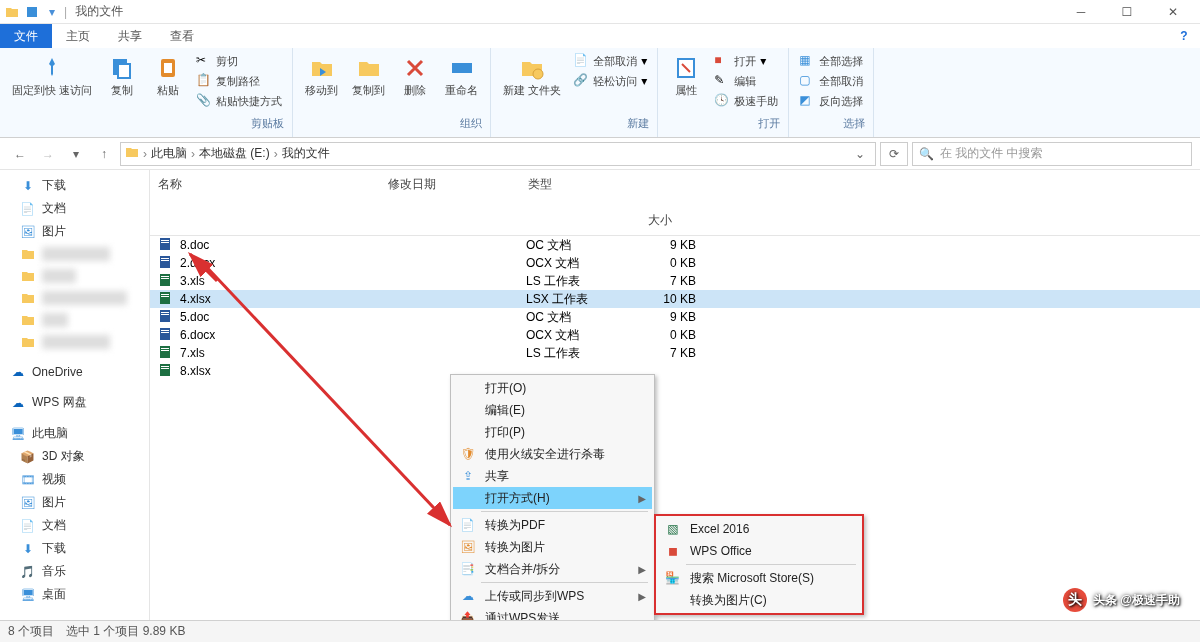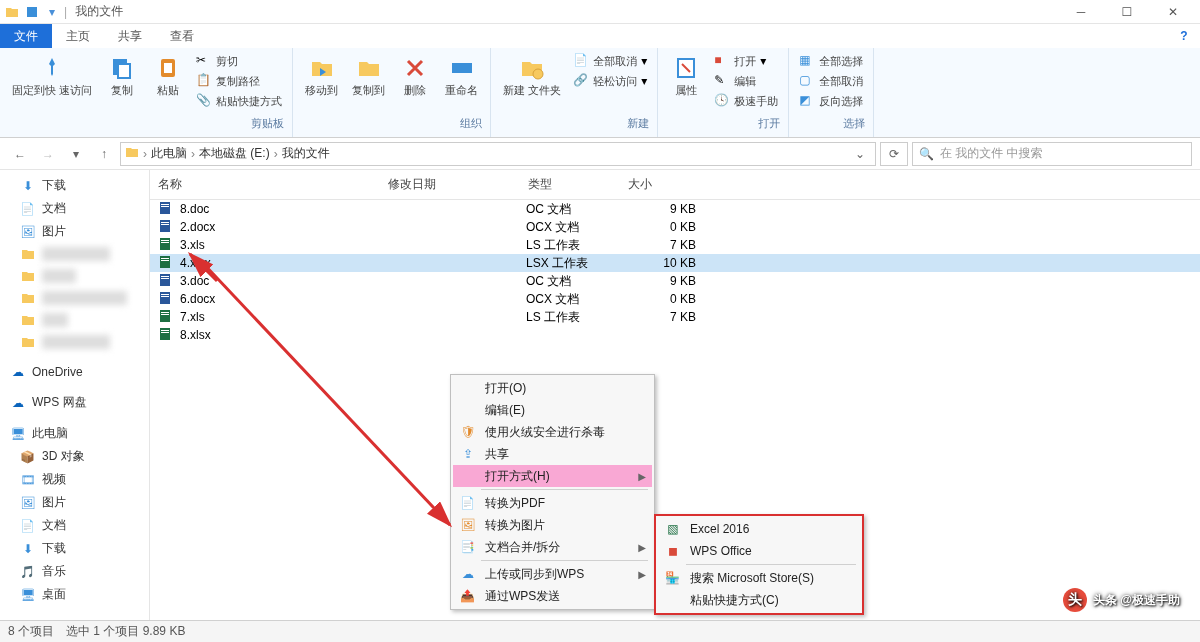--- a/index.html
+++ b/index.html
@@ -49,36 +49,36 @@
 .side-item.top { padding-left: 10px; }
 .side-icon { width: 16px; height: 16px; display: flex; align-items: center; justify-content: center; }
 .side-sep { height: 8px; }
 
 .content { flex: 1; display: flex; flex-direction: column; position: relative; }
 .cols { display: flex; padding: 4px 0; border-bottom: 1px solid #e5e5e5; }
 .col { color: #444; padding: 2px 8px; }
 .col.name { width: 230px; }
 .col.date { width: 140px; }
 .col.type { width: 100px; }
-.col.size { width: 80px; text-align: left; }
+.col.size { width: 80px; text-align: center; margin-top: 36px; }
 
 .filelist { flex: 1; }
 .row { display: flex; align-items: center; height: 18px; padding: 0 0 0 8px; }
 .row.sel { background: #cce4f7; }
 .ficon { width: 16px; height: 16px; margin-right: 6px; }
 .fname { width: 206px; }
 .fdate { width: 140px; }
 .ftype { width: 100px; }
 .fsize { width: 70px; text-align: right; }
 
 
 .ctxmenu { position: absolute; background: #f7f7f7; border: 1px solid #bfbfbf; box-shadow: 2px 2px 4px rgba(0,0,0,0.25); padding: 2px; }
 .ctx1 { left: 300px; top: 204px; width: 205px; }
 .ctxitem { display: flex; align-items: center; height: 22px; padding: 0 6px; gap: 8px; }
-.ctxitem.hl { background: #f9a8d4; }
+.ctxitem.hl { background: #7dd3fc; }
 .ctxicon { width: 18px; height: 18px; display: flex; align-items: center; justify-content: center; }
 .ctxlabel { flex: 1; color: #222; }
 .ctxarrow { color: #666; font-size: 10px; }
 .ctxsep { height: 1px; background: #d0d0d0; margin: 2px 4px 2px 28px; }
 
 .ctx2 { left: 504px; top: 344px; width: 210px; border: 2px solid #d93030; }
 .ctx2 .ctxsep { margin-left: 28px; }
 
 
 .arrow { position: absolute; pointer-events: none; }
@@ -459,21 +459,21 @@
           <span class="fdate"></span>
           <span class="ftype">LSX 工作表</span>
           <span class="fsize">10 KB</span>
         </div>
         <div class="row">
           <span class="ficon"><svg width="14" height="14" viewBox="0 0 14 14">
               <rect x="2" y="1" width="10" height="12" fill="#2a579a"></rect>
               <rect x="3" y="3" width="8" height="1" fill="#fff"></rect>
               <rect x="3" y="5" width="8" height="1" fill="#fff"></rect>
             </svg></span>
-          <span class="fname">3.doc</span>
+          <span class="fname">5.doc</span>
           <span class="fdate"></span>
           <span class="ftype">OC 文档</span>
           <span class="fsize">9 KB</span>
         </div>
         <div class="row">
           <span class="ficon"><svg width="14" height="14" viewBox="0 0 14 14">
               <rect x="2" y="1" width="10" height="12" fill="#2a579a"></rect>
               <rect x="3" y="3" width="8" height="1" fill="#fff"></rect>
               <rect x="3" y="5" width="8" height="1" fill="#fff"></rect>
             </svg></span>
@@ -507,20 +507,24 @@
       </div>
 
     <div class="ctxmenu ctx1">
       <div class="ctxitem">
           <span class="ctxicon"></span>
           <span class="ctxlabel">打开(O)</span>
         </div>
       <div class="ctxitem">
           <span class="ctxicon"></span>
           <span class="ctxlabel">编辑(E)</span>
+        </div>
+      <div class="ctxitem">
+          <span class="ctxicon"></span>
+          <span class="ctxlabel">打印(P)</span>
         </div>
       <div class="ctxitem">
           <span class="ctxicon" style="color:#e38b2c">🛡</span>
           <span class="ctxlabel">使用火绒安全进行杀毒</span>
         </div>
       <div class="ctxitem">
           <span class="ctxicon" style="color:#3a8fd9">⇪</span>
           <span class="ctxlabel">共享</span>
         </div>
       <div class="ctxitem hl">
@@ -564,21 +568,21 @@
           <span class="ctxicon" style="color:#d94a3a">◼</span>
           <span class="ctxlabel">WPS Office</span>
         </div>
       <div class="ctxsep"></div>
       <div class="ctxitem">
           <span class="ctxicon" style="color:#3a8fd9">🏪</span>
           <span class="ctxlabel">搜索 Microsoft Store(S)</span>
         </div>
       <div class="ctxitem">
           <span class="ctxicon"></span>
-          <span class="ctxlabel">粘贴快捷方式(C)</span>
+          <span class="ctxlabel">转换为图片(C)</span>
         </div>
     </div>
 
     <svg class="arrow" style="left:40px; top:80px;" width="280" height="290">
       <defs>
           <marker id="ah" markerWidth="10" markerHeight="10" refX="8" refY="3" orient="auto">
             <path d="M0,0 L0,6 L9,3 z" fill="#d93030"></path>
           </marker>
         </defs>
       <line x1="10" y1="10" x2="260" y2="275" stroke="#d93030" stroke-width="3" marker-end="url(#ah)"></line>

